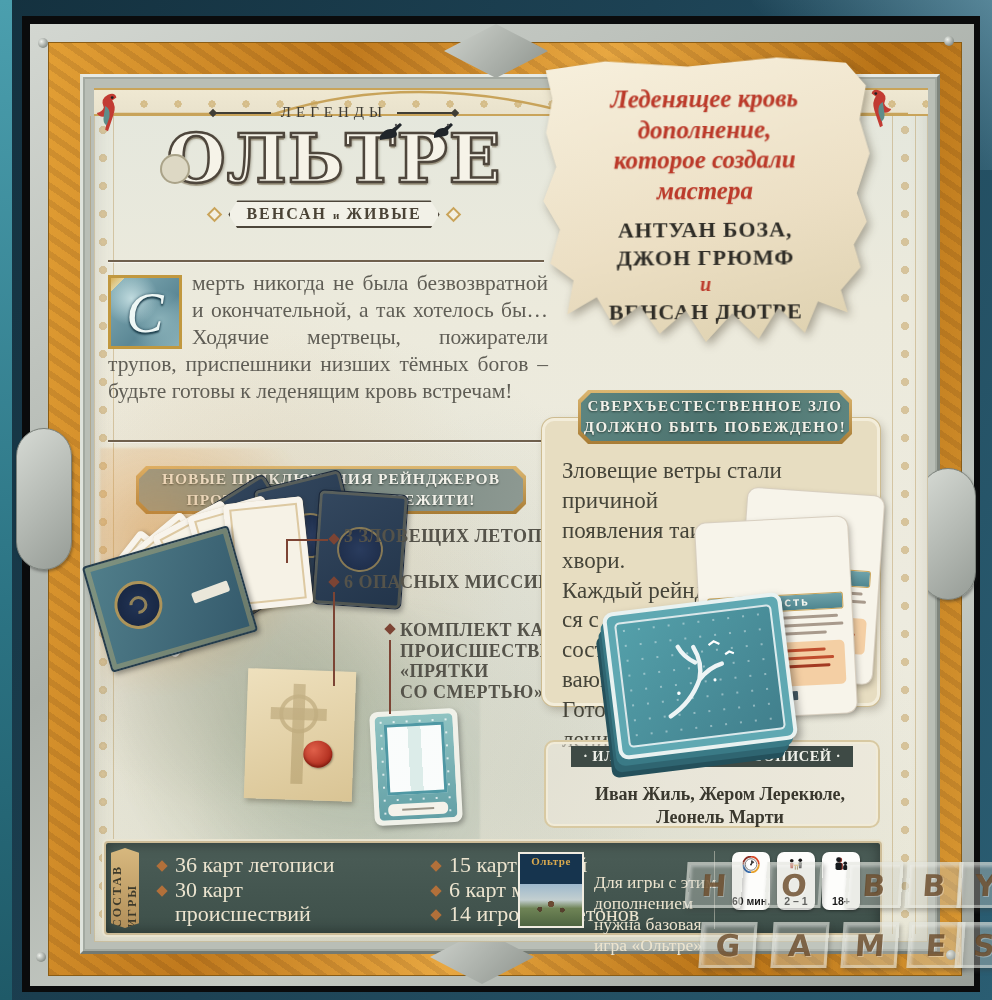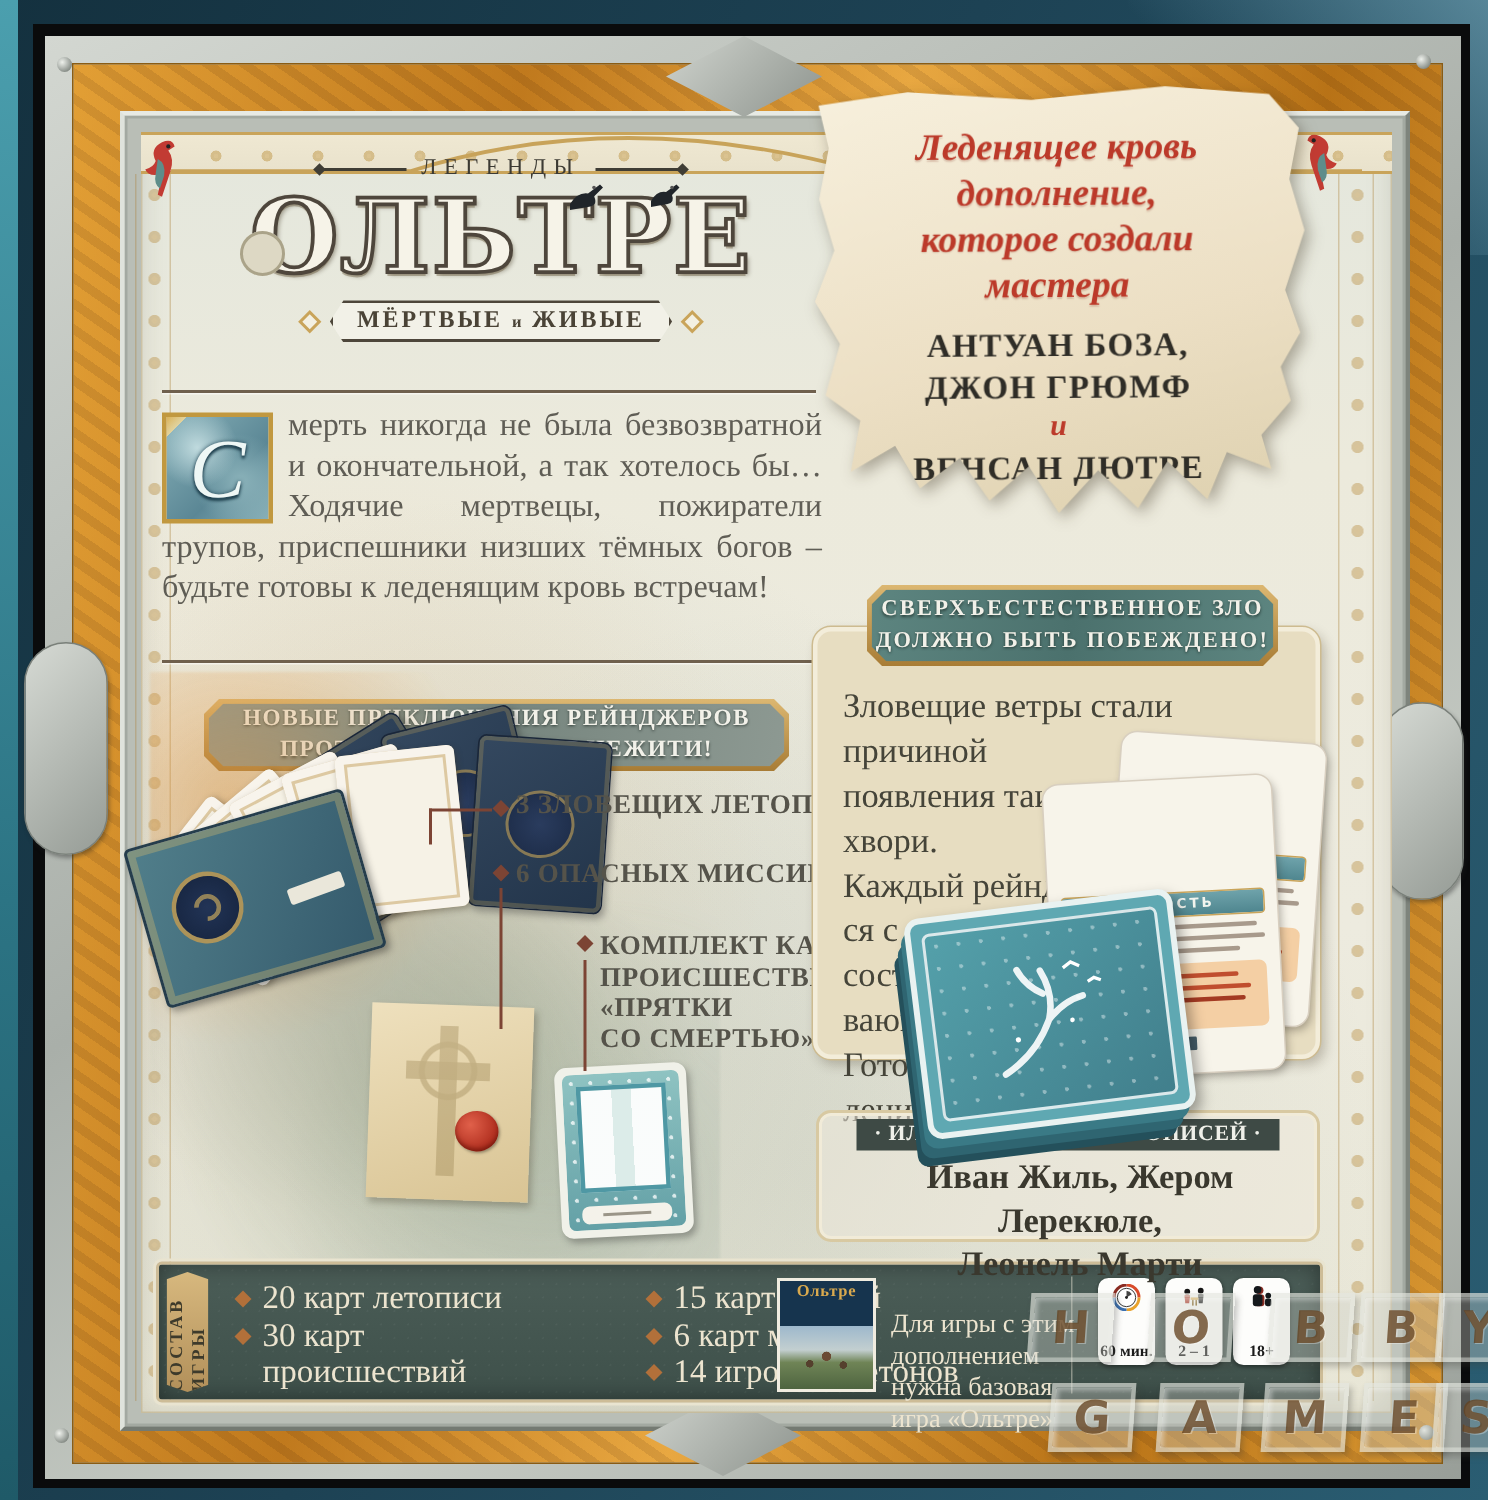--- a/index.html
+++ b/index.html
@@ -190,21 +190,21 @@
       box-shadow:-4px 7px 0 -1px #3a7a86,-8px 14px 0 -2px #2f6571,-12px 20px 0 -3px #24505b,3px 5px 9px rgba(0,0,0,.35);}
   .deck-inner{position:absolute;inset:7px;border:2px solid rgba(255,255,255,.8);border-radius:5px;
       background:radial-gradient(circle 2.5px at 7px 7px,rgba(255,255,255,.4) 50%,transparent 58%) 0 0/15px 15px,
                  linear-gradient(135deg,#54a0aa,#417f8c);}
 
   
   .illu{left:450px;top:652px;width:336px;height:88px;border:2px solid #d8c9a2;border-radius:10px;
       background:rgba(238,234,220,.55);box-shadow:inset 0 0 0 2px #f1ebd8;text-align:center;z-index:4;}
   .illu-label{display:inline-block;margin-top:4px;background:#3e4a45;color:#eff0e9;font-weight:bold;
       font-size:14.5px;letter-spacing:.5px;padding:2px 12px;}
-  .illu-names{margin-top:4px;font-size:23px;line-height:1.25;color:#3a382e;font-weight:bold;padding-left:16px;}
+  .illu-names{margin-top:16px;font-size:18px;line-height:1.25;color:#3a382e;font-weight:bold;padding-left:16px;}
 
   
   .bar{left:10px;top:753px;width:778px;height:94px;border:2px solid #cdbc97;border-radius:4px;
       background:radial-gradient(circle 1px at 4px 4px,rgba(255,255,255,.05) 50%,transparent 60%) 0 0/9px 9px,
                  linear-gradient(#4b5d57,#3e504a);
       box-shadow:0 0 0 2px #e9e4d0,inset 0 0 14px rgba(0,0,0,.4);}
   .bar-tab{position:absolute;left:5px;top:5px;width:28px;height:80px;
       background:linear-gradient(#d7b87e,#b2905a);
       clip-path:polygon(0 6%,50% 0,100% 6%,100% 94%,50% 100%,0 94%);
       display:flex;align-items:center;justify-content:center;}
@@ -218,21 +218,21 @@
   .thumb-title{font-size:11px;font-weight:bold;color:#d9a94e;text-align:center;letter-spacing:.5px;padding-top:1px;}
   .thumb-art{position:absolute;left:0;right:0;bottom:0;height:58%;
       background:radial-gradient(circle 5px at 50% 48%,#6b4a33 60%,transparent 65%),
                  radial-gradient(circle 4px at 32% 60%,#55402d 60%,transparent 65%),
                  radial-gradient(circle 4px at 68% 62%,#55402d 60%,transparent 65%),
                  linear-gradient(#9db8cc 0%,#c3cfd0 38%,#6f8456 58%,#4e6440 100%);}
   .bar-note{position:absolute;left:488px;top:7px;font-size:17.5px;line-height:1.2;color:#ece4cf;margin-top:22px;}
   .badges{position:absolute;left:626px;top:9px;display:flex;gap:7px;}
   .badge{width:38px;height:58px;background:#fdfdfb;border-radius:7px;box-shadow:0 1px 3px rgba(0,0,0,.45);
       display:flex;flex-direction:column;align-items:center;justify-content:space-between;padding:4px 1px 3px;}
-  .badge-label{font-family:Liberation Serif, serif;font-size:10.5px;font-weight:bold;color:#1c1c1c;white-space:nowrap;margin-top:22px;}
+  .badge-label{font-family:Liberation Sans, sans-serif;font-size:10.5px;font-weight:bold;color:#1c1c1c;white-space:nowrap;margin-top:22px;}
 
   
   .wm{z-index:30;pointer-events:none;}
   .wm-tile{position:absolute;width:56px;height:46px;background:rgba(205,207,200,.38);
       border:3px solid rgba(238,240,233,.45);transform:skewX(-4deg);
       box-shadow:inset 2px 2px 3px rgba(255,255,255,.35),2px 3px 4px rgba(60,60,55,.3);
       display:flex;align-items:center;justify-content:center;
       font-family:"DejaVu Sans",sans-serif;font-weight:bold;font-size:30px;
       color:rgba(100,66,32,.78);text-shadow:1px 1px 0 rgba(255,255,255,.3);}
 </style>
@@ -276,21 +276,21 @@
 
     <div class="abs logo">
       <div class="kicker-row">
         <span class="kicker-line l"></span>
         <span class="kicker-text">ЛЕГЕНДЫ</span>
         <span class="kicker-line r"></span>
       </div>
       <div class="logo-title">ОЛЬТРЕ</div>
       <div class="ribbon-row">
         <span class="knot"></span>
-        <span class="ribbon"><span>МЁРТВЫЕ</span> <span class="mid">и</span> <span>ЖИВЫЕ</span></span>
+        <span class="ribbon"><span>ВЕНСАН</span> <span class="mid">и</span> <span>ЖИВЫЕ</span></span>
         <span class="knot"></span>
       </div>
     </div>
     <div class="abs tree-emblem"></div>
     <svg class="abs logo-birds" width="120" height="26" viewBox="0 0 120 26">
       <path d="M18 18 q5 -8 12 -7 l8 -6 2 2 -6 6 q3 6 -4 7 l-12 2z" fill="#20252a"></path>
       <path d="M72 16 q4 -7 10 -6 l7 -5 2 2 -5 5 q2 5 -3 6 l-11 2z" fill="#20252a"></path>
       <circle cx="34" cy="7" r="1.2" fill="#555"></circle>
         <circle cx="86" cy="7" r="1.2" fill="#555"></circle>
     </svg>
@@ -409,21 +409,21 @@
 Леонель Марти</div>
     </div>
 
     <div class="abs bar">
       <div class="bar-tab">
         <span>СОСТАВ ИГРЫ</span>
       </div>
       <div class="bar-col" style="left:52px;">
         <div class="bar-row">
           <span class="bullet"></span>
-          <span>20 карт летописи</span>
+          <span>36 карт летописи</span>
         </div>
         <div class="bar-row">
           <span class="bullet"></span>
           <span class="pre">30 карт
 происшествий</span>
         </div>
       </div>
       <div class="bar-col" style="left:326px;">
         <div class="bar-row">
           <span class="bullet"></span>

